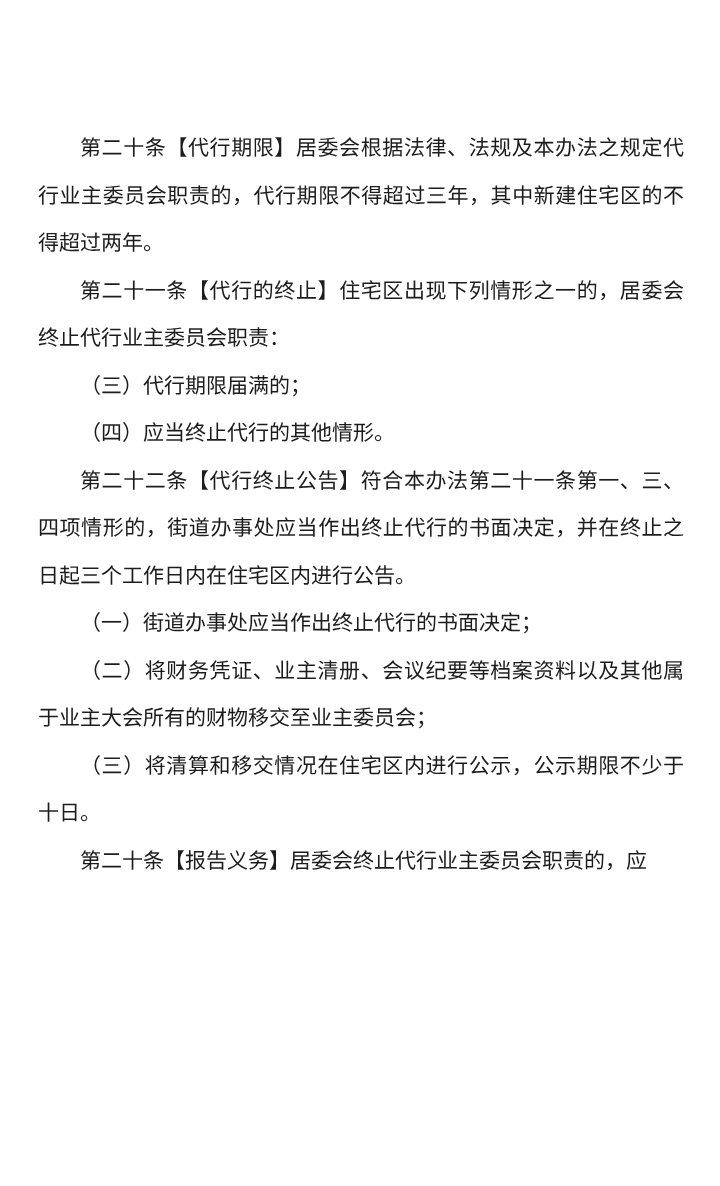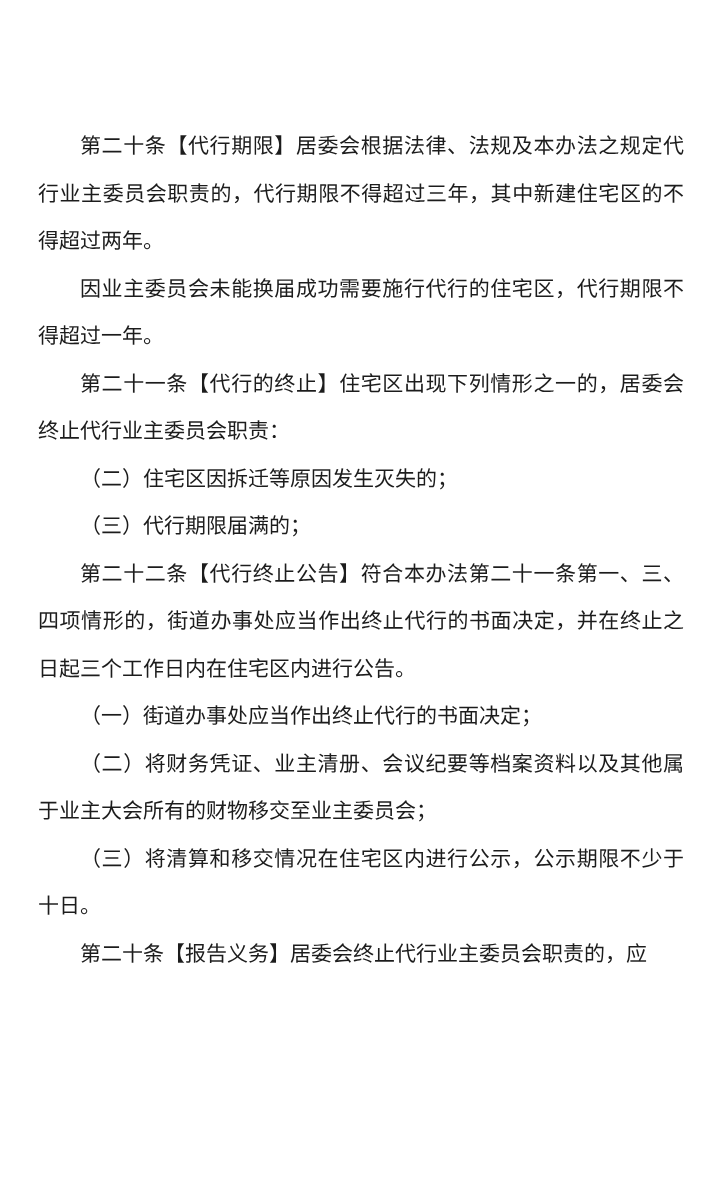--- a/index.html
+++ b/index.html
@@ -6,21 +6,21 @@
     margin: 0;
     padding: 0;
     background: #ffffff;
   }
   .page {
     position: relative;
     width: 720px;
     height: 1186px;
     background: #ffffff;
     overflow: hidden;
-    font-family: Liberation Mono, monospace;
+    font-family: Liberation Sans, sans-serif;
   }
   .doc-body {
     position: absolute;
     top: 124px;
     left: 38px;
     width: 646px;
   }
   .doc-body p {
     margin: 0;
     padding: 0;
@@ -39,29 +39,28 @@
   }
 </style>
 </head>
 <body>
 
 <div class="page">
   <div class="doc-body">
 
     <p><span class="article-no">第二十条</span><span class="article-heading">【代行期限】</span><span class="article-text">居委会根据法律、法规及本办法之规定代行业主委员会职责的，代行期限不得超过三年，其中新建住宅区的不得超过两年。</span></p>
 
-    <p><span class="article-text">因业主委员会未能换届成功需要施行代行的住宅区，代行期限不得超过一年。</span></p>
 
     <p><span class="article-no">第二十一条</span><span class="article-heading">【代行的终止】</span><span class="article-text">住宅区出现下列情形之一的，居委会终止代行业主委员会职责：</span></p>
 
 
-    <p><span class="article-text">（二）住宅区因拆迁等原因发生灭失的；</span></p>
 
     <p><span class="article-text">（三）代行期限届满的；</span></p>
 
+    <p><span class="article-text">（四）应当终止代行的其他情形。</span></p>
 
     <p><span class="article-no">第二十二条</span><span class="article-heading">【代行终止公告】</span><span class="article-text">符合本办法第二十一条第一、三、四项情形的，街道办事处应当作出终止代行的书面决定，并在终止之日起三个工作日内在住宅区内进行公告。</span></p>
 
 
     <p><span class="article-text">（一）街道办事处应当作出终止代行的书面决定；</span></p>
 
     <p><span class="article-text">（二）将财务凭证、业主清册、会议纪要等档案资料以及其他属于业主大会所有的财物移交至业主委员会；</span></p>
 
     <p><span class="article-text">（三）将清算和移交情况在住宅区内进行公示，公示期限不少于十日。</span></p>
 

